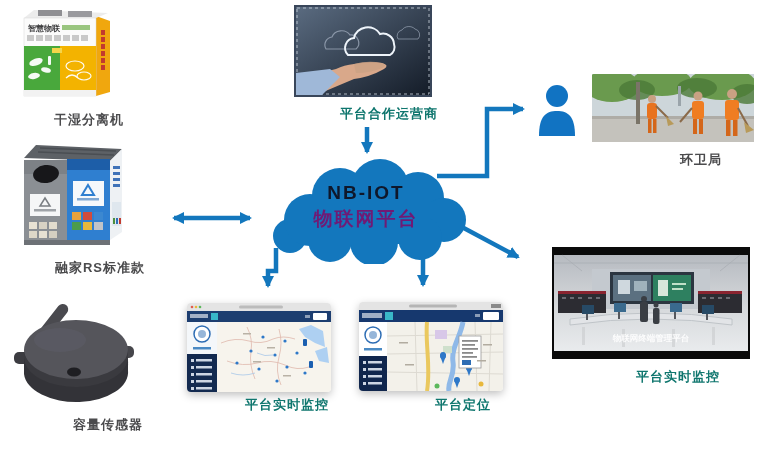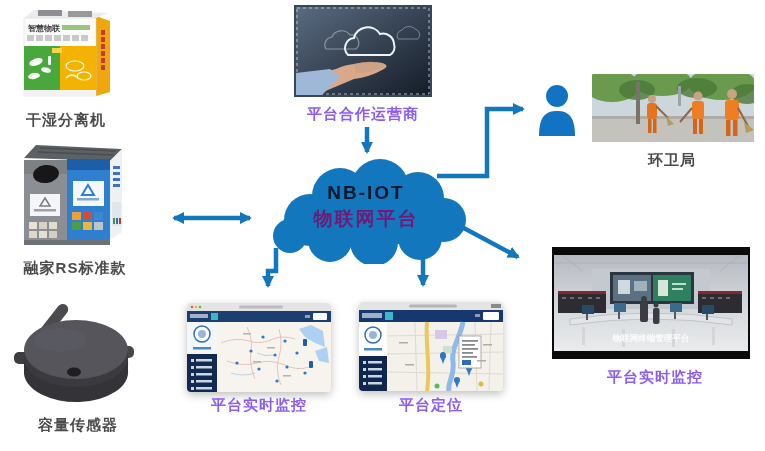--- a/index.html
+++ b/index.html
@@ -1,21 +1,21 @@
 <!DOCTYPE html>
 <html><head>
 <meta charset="utf-8">
 <style>
   html,body{margin:0;padding:0;background:#ffffff;}
   #canvas{position:relative;width:765px;height:451px;background:#ffffff;overflow:hidden;
           font-family:"Liberation Sans",sans-serif;}
   .abs{position:absolute;}
-  .label{position:absolute;font-weight:bold;font-size:15px;letter-spacing:1px;text-align:center;}
+  .label{position:absolute;font-weight:bold;font-size:13px;letter-spacing:1px;text-align:right;}
   .lbl-dark{color:#4b4b4d;}
-  .lbl-blue{color:#8b5cf6;}
+  .lbl-blue{color:#0f766e;}
   .shot{position:absolute;border-radius:4px;box-shadow:0 3px 8px rgba(0,0,0,.25);overflow:hidden;}
   svg{display:block;}
 </style>
 </head>
 <body>
 
 <div id="canvas">
 
   <svg class="abs" style="left:0;top:0" width="765" height="451">
     <defs>

